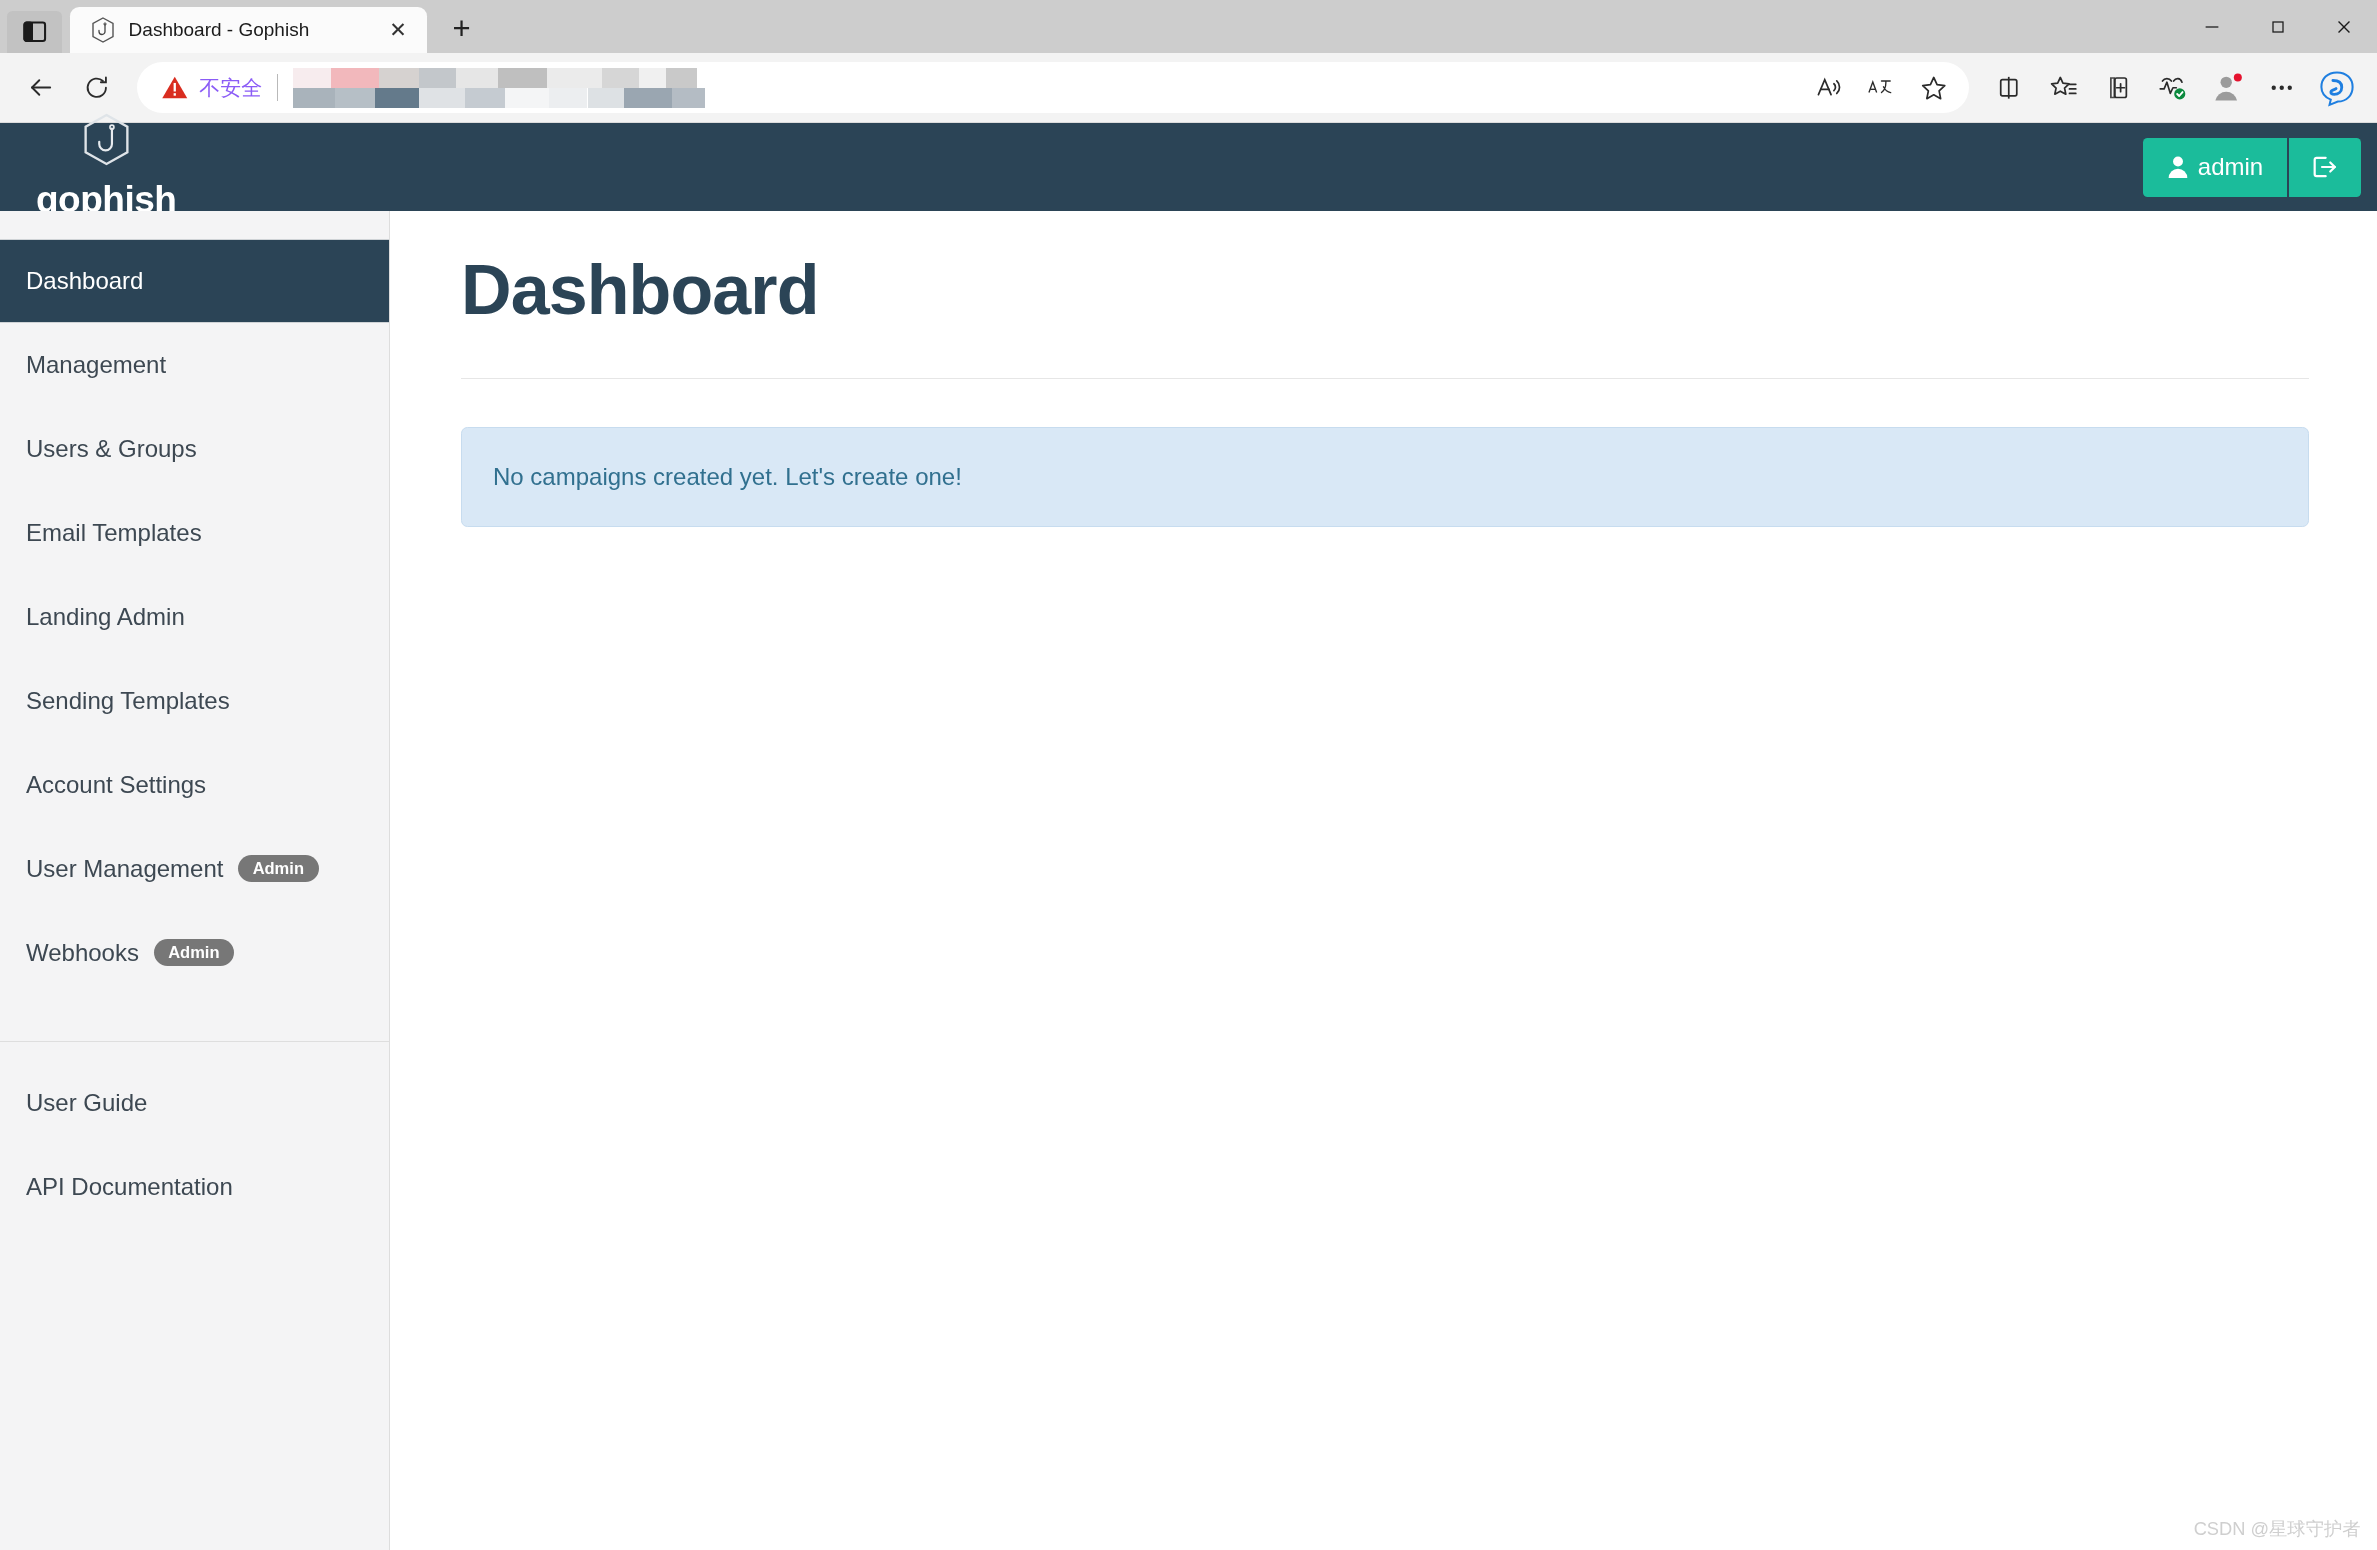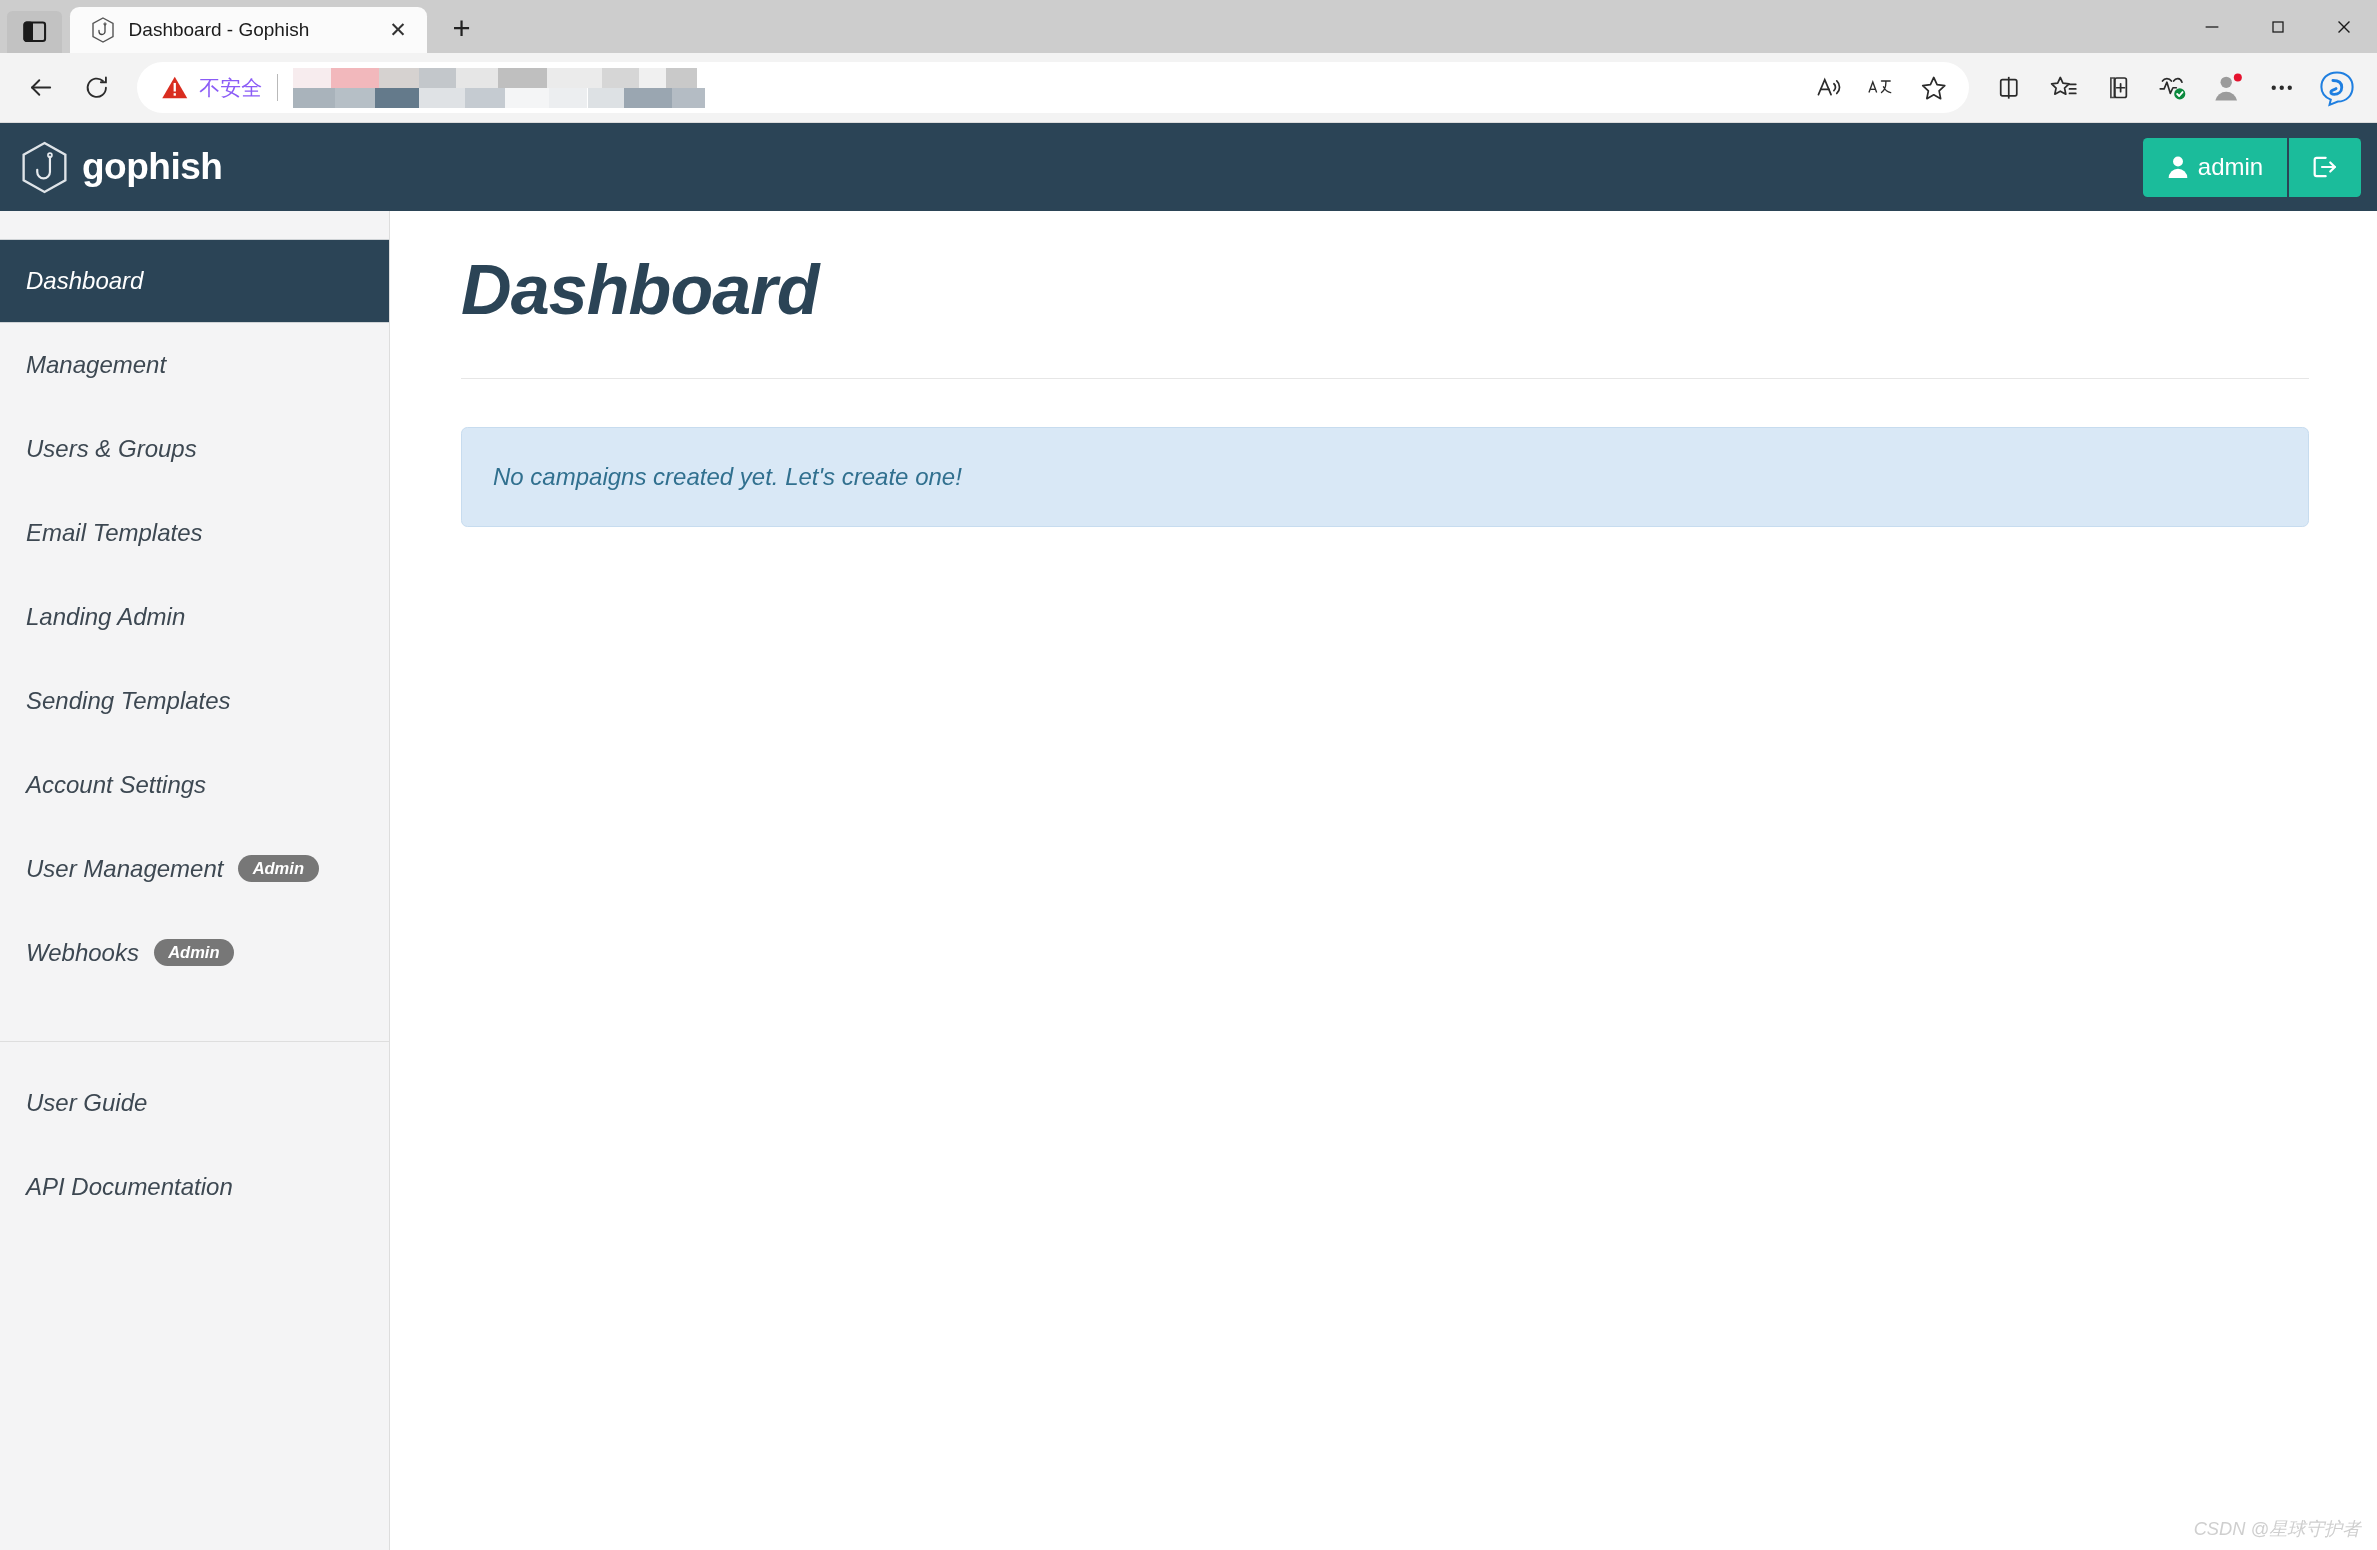--- a/index.html
+++ b/index.html
@@ -74,40 +74,40 @@
   .omni-right { display: flex; align-items: center; gap: 1.8px; flex: none; }
   .tb-group-right { display: flex; align-items: center; gap: 3.7px; flex: none; }
 
   
   .app { flex: 1; display: flex; flex-direction: column; min-height: 0; }
 
   .navbar {
     height: 88px; background: #2b4456; display: flex; align-items: center;
     justify-content: space-between; flex: none;
   }
-  .brand { display: flex; align-items: center; gap: 13px; padding-left: 20px; }
+  .brand { display: flex; align-items: center; gap: 13px; padding-left: 36px; flex-direction: column; }
   .brand-mark { width: 49px; height: 53px; display:block; }
   .brand-text {
     font-size: 37px; font-weight: bold; color: #ffffff; letter-spacing: -0.5px;
   }
   .nav-right { display: flex; align-items: stretch; height: 59px; margin-right: 16.5px; }
   .user-btn {
     background: #1bbc9b; color: #ffffff; display: flex; align-items: center;
     gap: 9.2px; padding: 0 24px; font-size: 24px;
     border-radius: 4.6px 0 0 4.6px;
   }
   .user-icon { width: 22px; height: 24px; display:block; }
   .nav-div { width: 1.8px; background: #2b4456; }
   .logout-btn {
     background: #1bbc9b; color: #ffffff; display: flex; align-items: center;
     justify-content: center; padding: 0 22px; border-radius: 0 4.6px 4.6px 0;
   }
   .logout-icon { width: 27.5px; height: 26px; display:block; }
 
-  .body-row { flex: 1; display: flex; min-height: 0; font-style: italic; }
+  .body-row { flex: 1; display: flex; min-height: 0; }
 
   .sidebar {
     width: 390px; background: #f4f4f5; flex: none;
     border-right: 0.9px solid #dddddd; padding-top: 27.5px;
     display: flex; flex-direction: column;
   }
   .nav-item {
     height: 84px; display: flex; align-items: center; padding: 0 26px;
     font-size: 24px; color: #3d4852; position: relative;
   }

